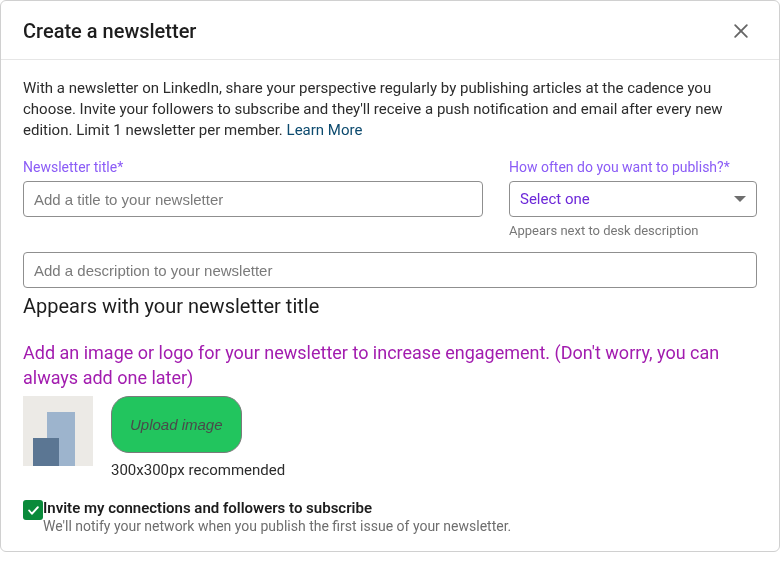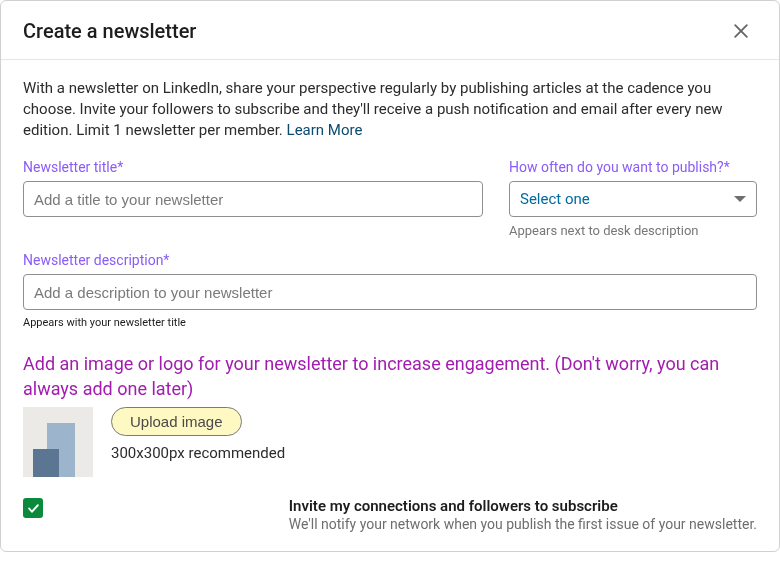--- a/index.html
+++ b/index.html
@@ -82,35 +82,35 @@
       color: #333;
       background: #fff;
     }
     .text-input::placeholder { color: #7a7a7a; }
     .select-box {
       display: flex;
       align-items: center;
       justify-content: space-between;
       cursor: pointer;
     }
-    .select-box .sel-text { color: #0369a1; }
+    .select-box .sel-text { color: #6d28d9; }
     .select-box .caret {
       width: 0; height: 0;
       border-left: 6px solid transparent;
       border-right: 6px solid transparent;
       border-top: 6px solid #6e6e6e;
     }
     .hint {
       font-size: 13px;
       color: #777;
       margin-top: 6px;
     }
     .desc-block { margin-bottom: 6px; }
     .desc-appears {
-      font-size: 11px;
+      font-size: 20px;
       color: #1d1d1d;
       margin-top: 6px;
       margin-bottom: 22px;
     }
     .image-text {
       font-size: 18px;
       color: #a21caf;
       line-height: 1.4;
       margin-bottom: 6px;
     }
@@ -143,38 +143,38 @@
       height: 28px;
       background: #5b7693;
     }
     .upload-col {
       display: flex;
       flex-direction: column;
       gap: 8px;
     }
     .upload-btn {
       border: 1.5px solid #7a7a7a;
-      background: #fef9c3;
+      background: #22c55e;
       color: #4a4a4a;
       font-size: 15px;
       font-weight: 500;
-      padding: 5px 18px;
+      padding: 19px 18px;
       border-radius: 18px;
       cursor: pointer;
       width: fit-content;
+      font-style: italic;
     }
     .rec-text {
       font-size: 15px;
       color: #2c2c2c;
     }
     .invite-row {
       display: flex;
       align-items: flex-start;
-      gap: 8px;
-      justify-content: space-between;
+      gap: 0;
     }
     .checkbox {
       width: 20px;
       height: 20px;
       background: #0a8a3a;
       border-radius: 3px;
       display: flex;
       align-items: center;
       justify-content: center;
       flex-shrink: 0;
@@ -221,21 +221,20 @@
         <label class="field-label">How often do you want to publish?*</label>
         <div class="select-box">
           <span class="sel-text">Select one</span>
           <span class="caret"></span>
         </div>
         <div class="hint">Appears next to desk description</div>
       </div>
     </div>
 
     <div class="desc-block">
-      <label class="field-label">Newsletter description*</label>
       <input type="text" class="text-input" placeholder="Add a description to your newsletter" style="">
       <div class="desc-appears">Appears with your newsletter title</div>
     </div>
 
     <p class="image-text">Add an image or logo for your newsletter to increase engagement. (Don't worry, you can always add one later)</p>
 
     <div class="image-row">
       <div class="thumb">
         <div class="bar1"></div>
         <div class="bar2"></div>

